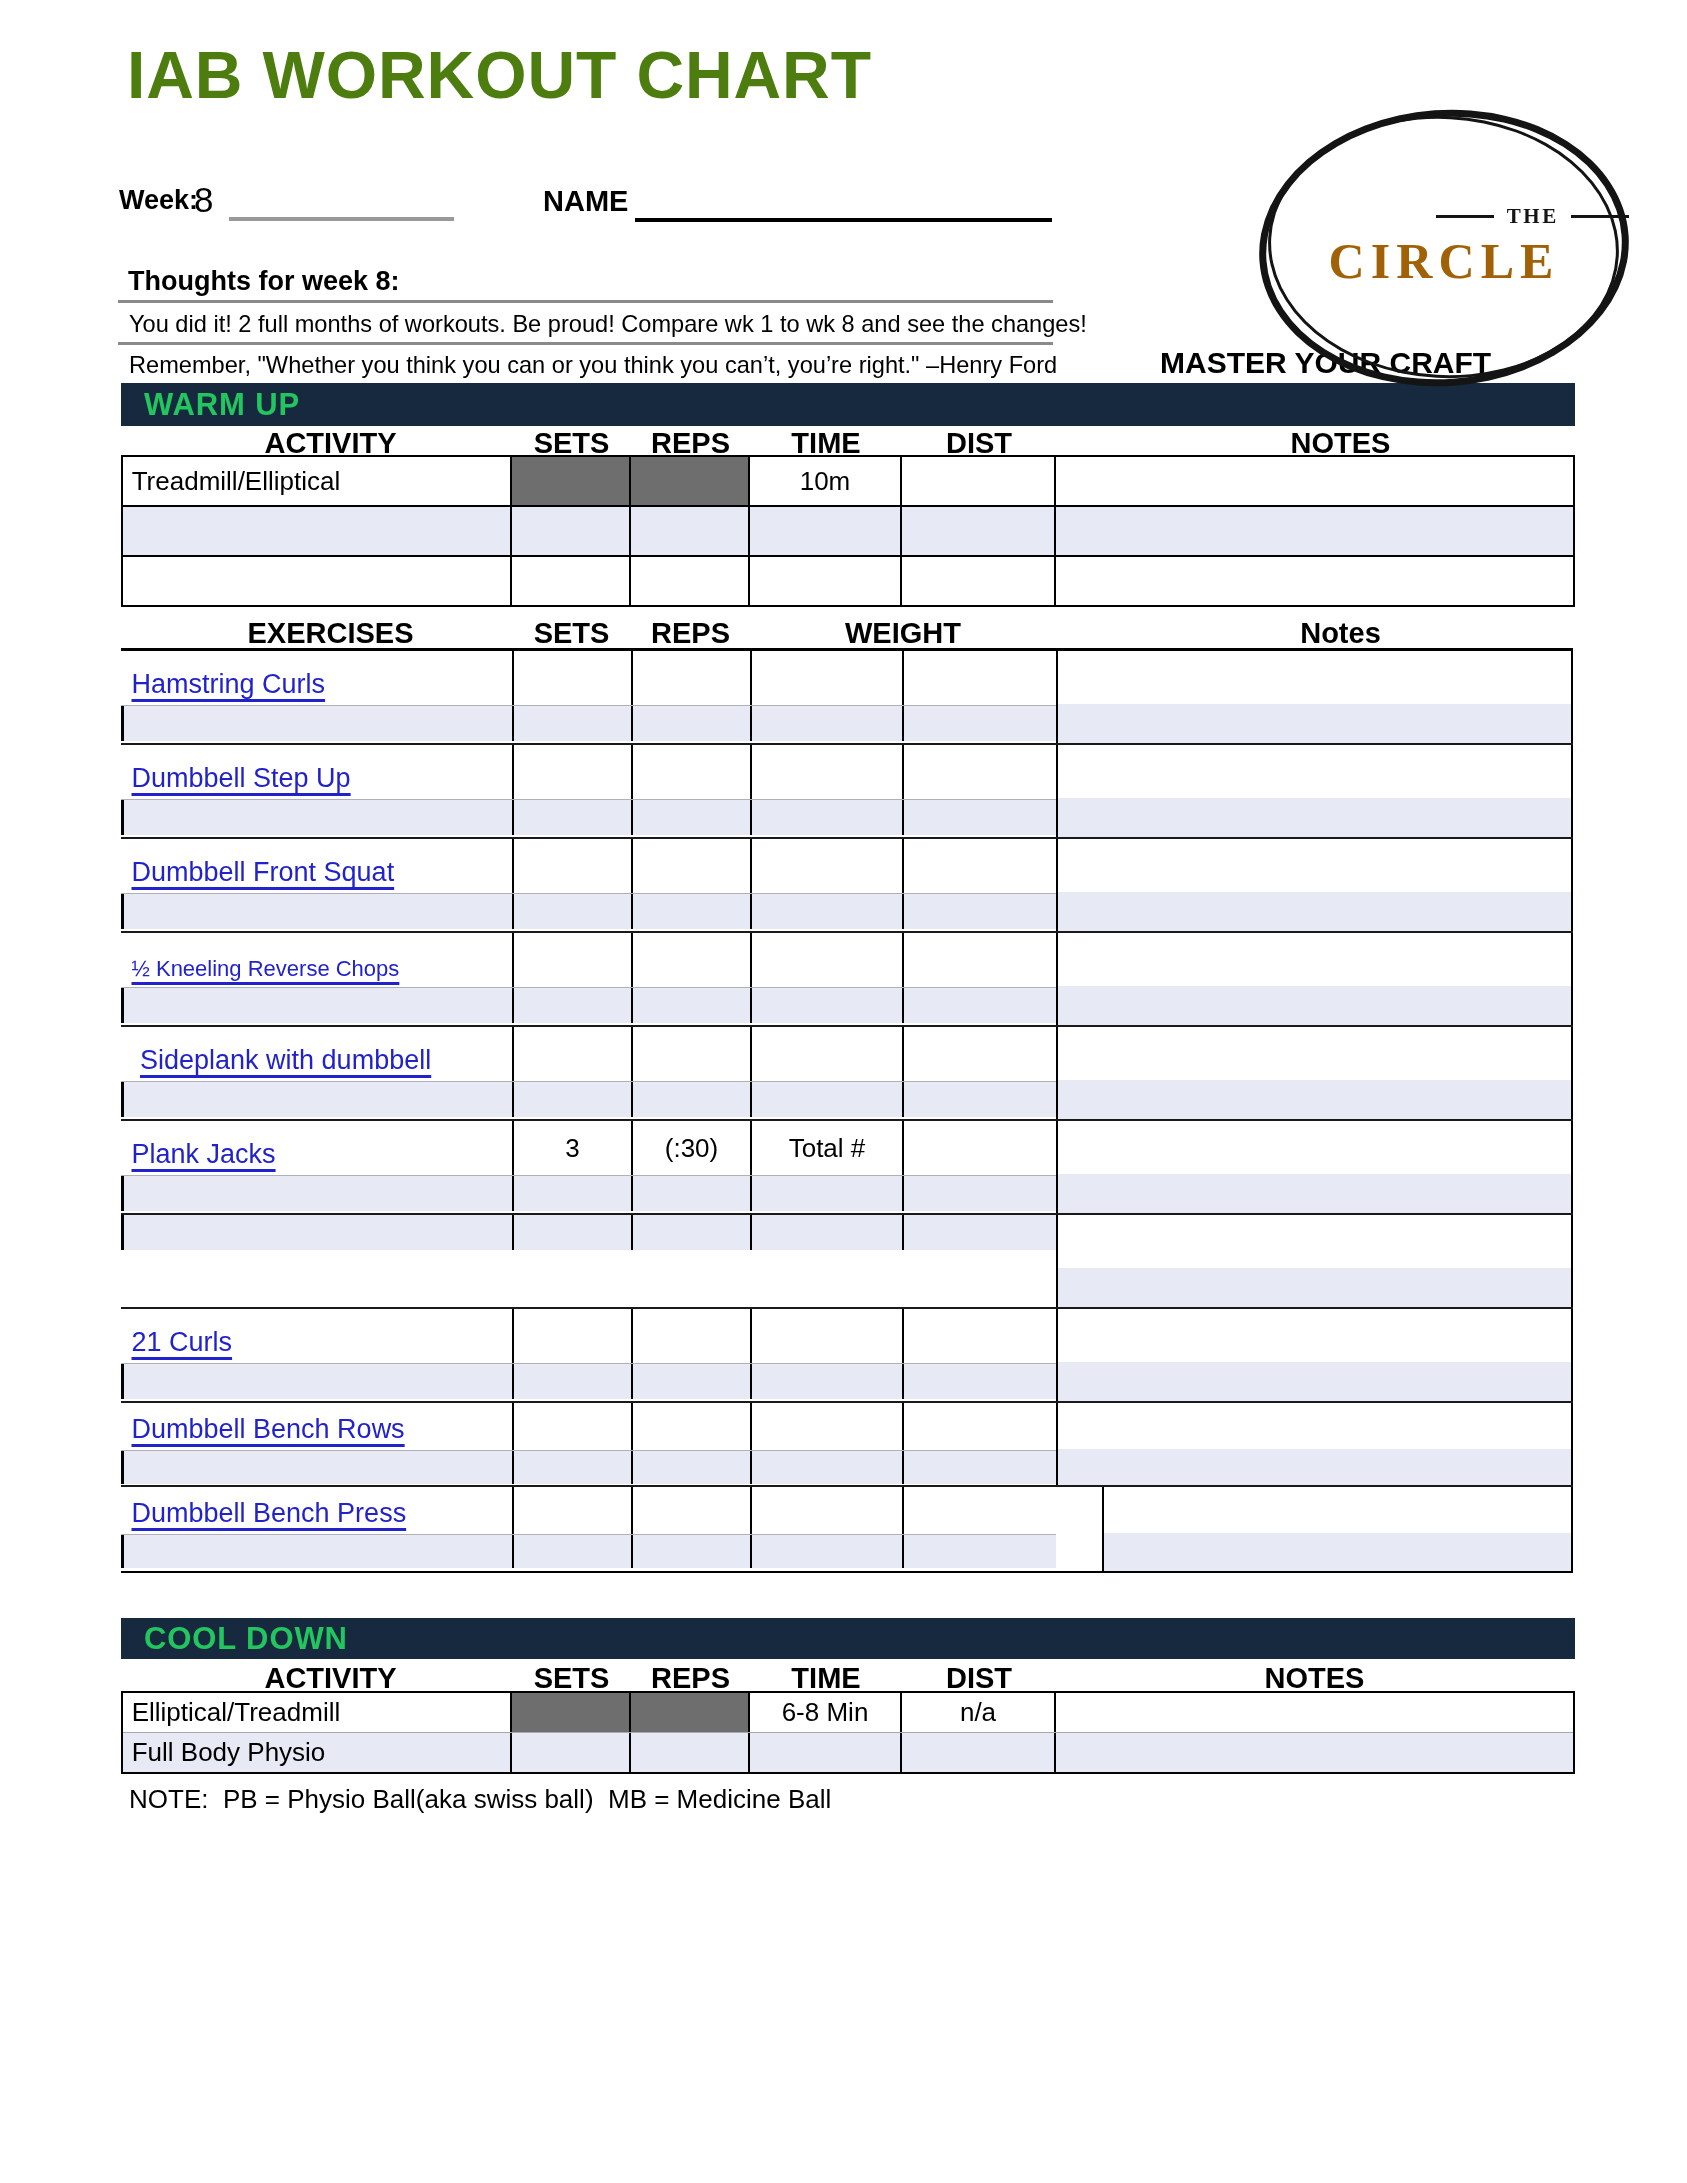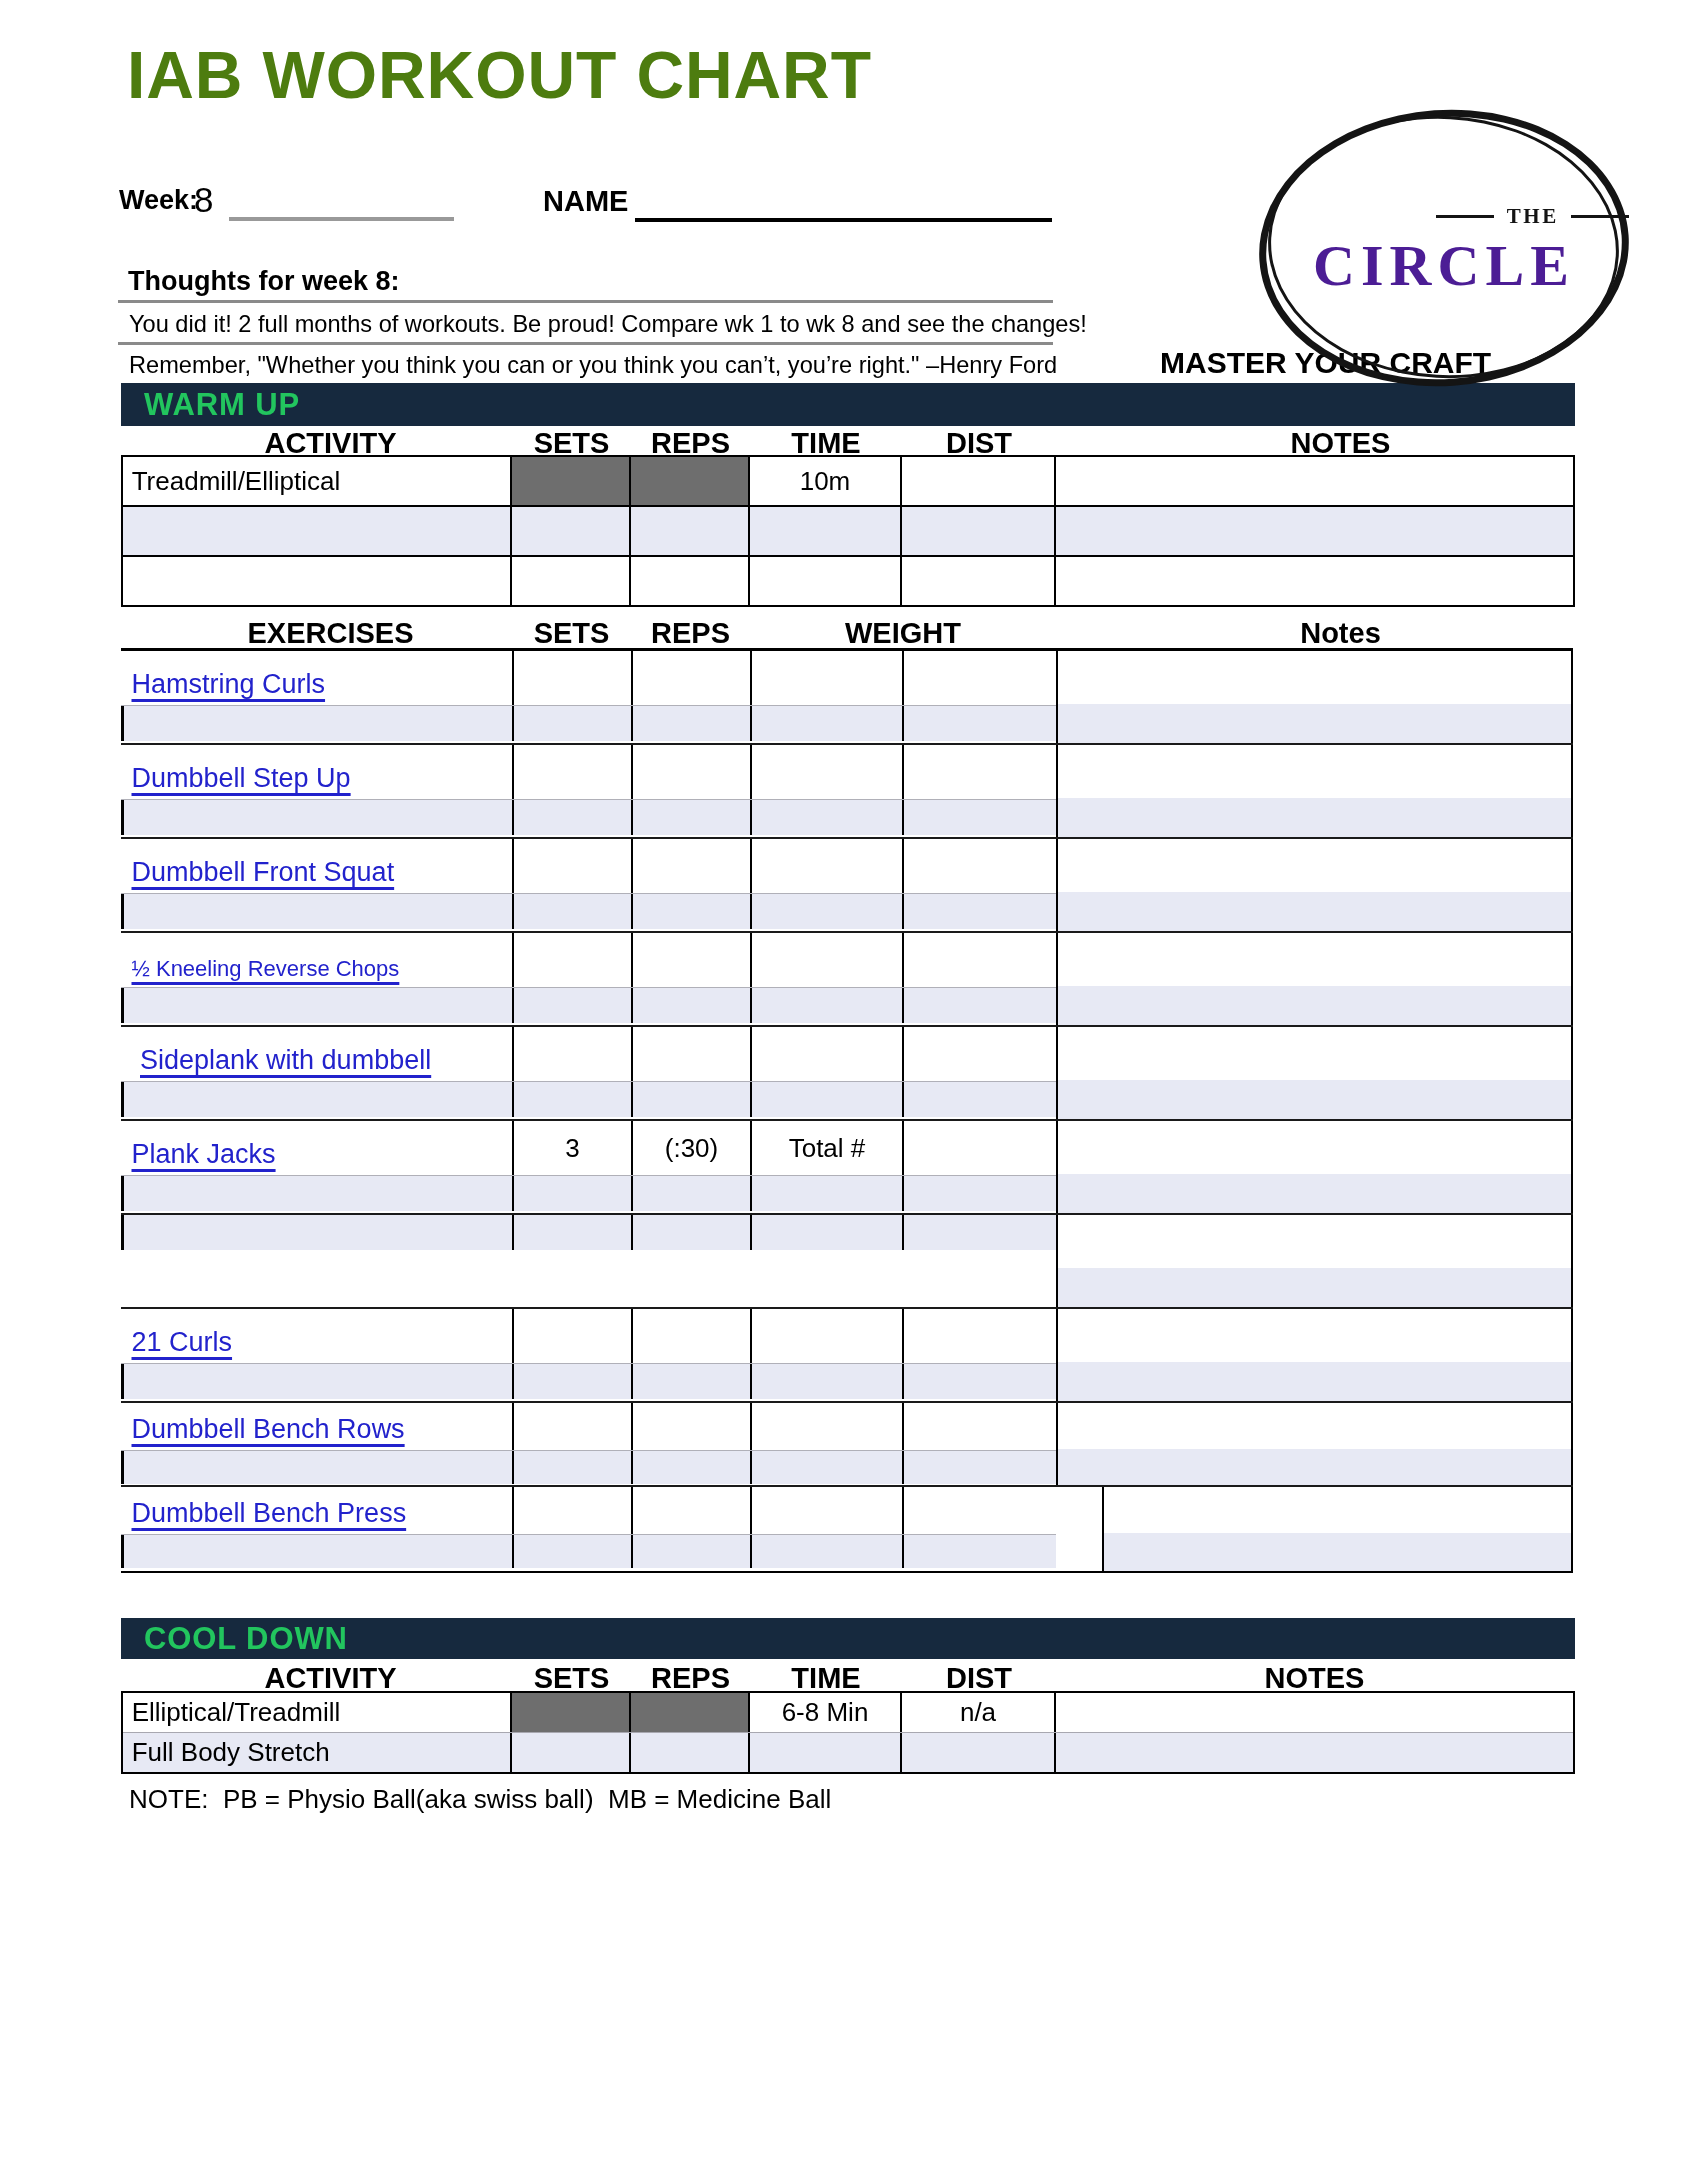--- a/index.html
+++ b/index.html
@@ -35,22 +35,22 @@
 
   
   .logo{left:1259px;top:110px;width:370px;height:276px;z-index:5;}
   .logo .ring1{position:absolute;inset:0;border:7.9px solid #141414;border-radius:50%;transform:rotate(-4deg);}
   .logo .ring2{position:absolute;inset:6.1px 10.5px 7.9px 8.7px;border:3.5px solid #141414;border-radius:50%;transform:rotate(3deg);}
   .logo .the-row{position:absolute;left:0;right:0;top:94px;display:flex;align-items:center;justify-content:flex-end;gap:12.2px;}
   .logo .the-dash{width:58px;height:2.6px;background:#141414;}
   .logo .the-word{font-family:"Liberation Serif", serif;font-size:21px;font-weight:bold;letter-spacing:2.6px;color:#141414;}
   .logo .circle-word{
     position:absolute;left:0;right:0;top:122px;text-align:center;
-    font-family:"Liberation Serif", serif;font-size:58px;font-weight:bold;
-    letter-spacing:6.1px;color:#4c1d95;
+    font-family:"Liberation Serif", serif;font-size:50px;font-weight:bold;
+    letter-spacing:6.1px;color:#a16207;
   }
 
   
   .section-bar{
     left:121px;width:1454px;height:43px;
     background:#16293e;color:#22c55e;
     font-size:31px;font-weight:bold;letter-spacing:0.9px;
     display:flex;align-items:center;padding-left:23px;
     box-sizing:border-box;z-index:1;
   }
@@ -448,21 +448,21 @@
   <div class="abs grid-table cd-table">
     <div class="g-row">
       <div class="g-cell g-name">Elliptical/Treadmill</div>
       <div class="g-cell g-sets cell-gray"></div>
       <div class="g-cell g-reps cell-gray"></div>
       <div class="g-cell g-c4">6-8 Min</div>
       <div class="g-cell g-c5">n/a</div>
       <div class="g-cell g-notes"></div>
     </div>
     <div class="g-row row-lav">
-      <div class="g-cell g-name">Full Body Stretch</div>
+      <div class="g-cell g-name">Full Body Physio</div>
       <div class="g-cell g-sets"></div>
       <div class="g-cell g-reps"></div>
       <div class="g-cell g-c4"></div>
       <div class="g-cell g-c5"></div>
       <div class="g-cell g-notes"></div>
     </div>
   </div>
 
   <div class="abs footnote">NOTE:  PB = Physio Ball(aka swiss ball)  MB = Medicine Ball</div>
 

